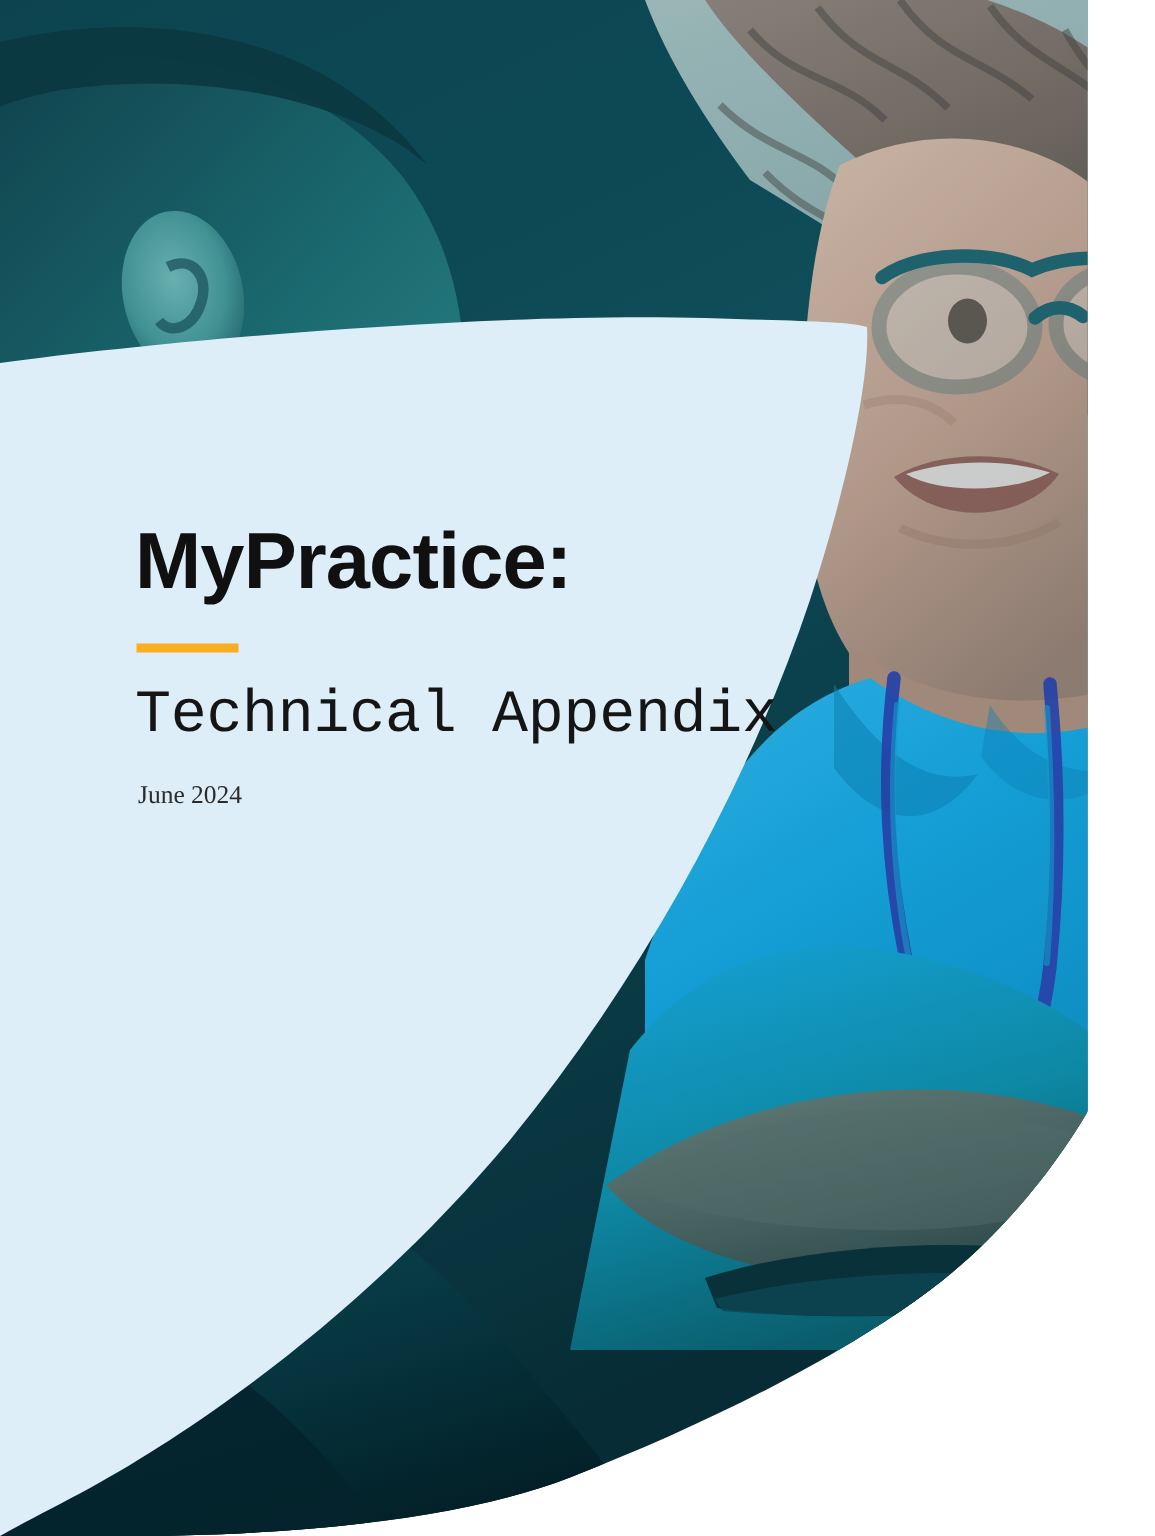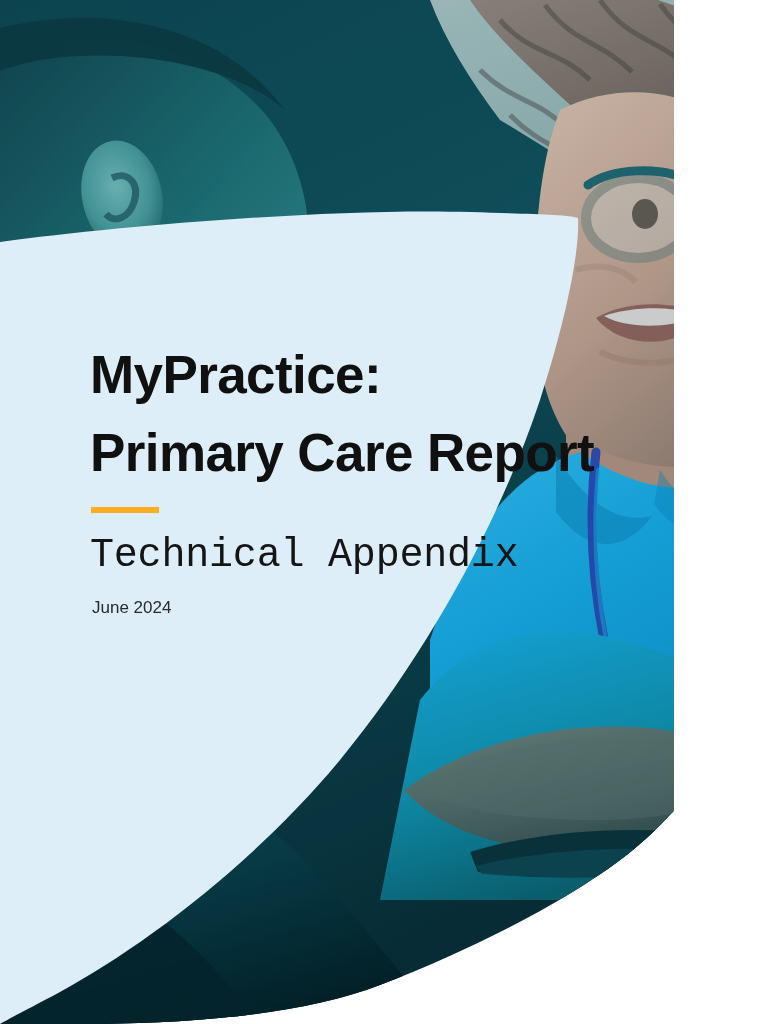--- a/index.html
+++ b/index.html
@@ -7,21 +7,21 @@
     margin: 0;
     padding: 0;
     background: #ffffff;
   }
   body {
     font-family: "Liberation Sans", sans-serif;
   }
 
   .page {
     position: relative;
-    width: 674px;
+    width: 725px;
     height: 1024px;
     overflow: hidden;
     background: #ffffff;
   }
 
   
   .photo-layer {
     position: absolute;
     inset: 0;
     overflow: hidden;
@@ -84,21 +84,21 @@
     font-weight: normal;
     font-size: 40px;
     line-height: 1.1;
     letter-spacing: -0.2px;
     color: #151515;
     white-space: nowrap;
   }
 
   .doc-date {
     margin: 20px 0 0 2px;
-    font-family: Liberation Sans, sans-serif;
+    font-family: Liberation Serif, serif;
     font-weight: normal;
     font-size: 17px;
     line-height: 1.2;
     color: #2b2b2b;
   }
 </style>
 </head>
 <body>
 
 <div class="page">
@@ -266,21 +266,20 @@
              C 580,250 566,320 540,400
              C 500,520 430,650 340,760
              C 250,868 140,948 60,992
              C 34,1006 14,1016 0,1024
              Z" fill="#DDEEF8"></path>
   </svg>
 
   <div class="title-block">
     <h1 class="doc-title">
       <span class="line">MyPractice:</span>
-      <span class="line">Primary Care Report</span>
     </h1>
 
     <div class="accent-rule"></div>
 
     <h2 class="doc-subtitle">Technical Appendix</h2>
 
     <p class="doc-date">June 2024</p>
   </div>
 
 </div>

